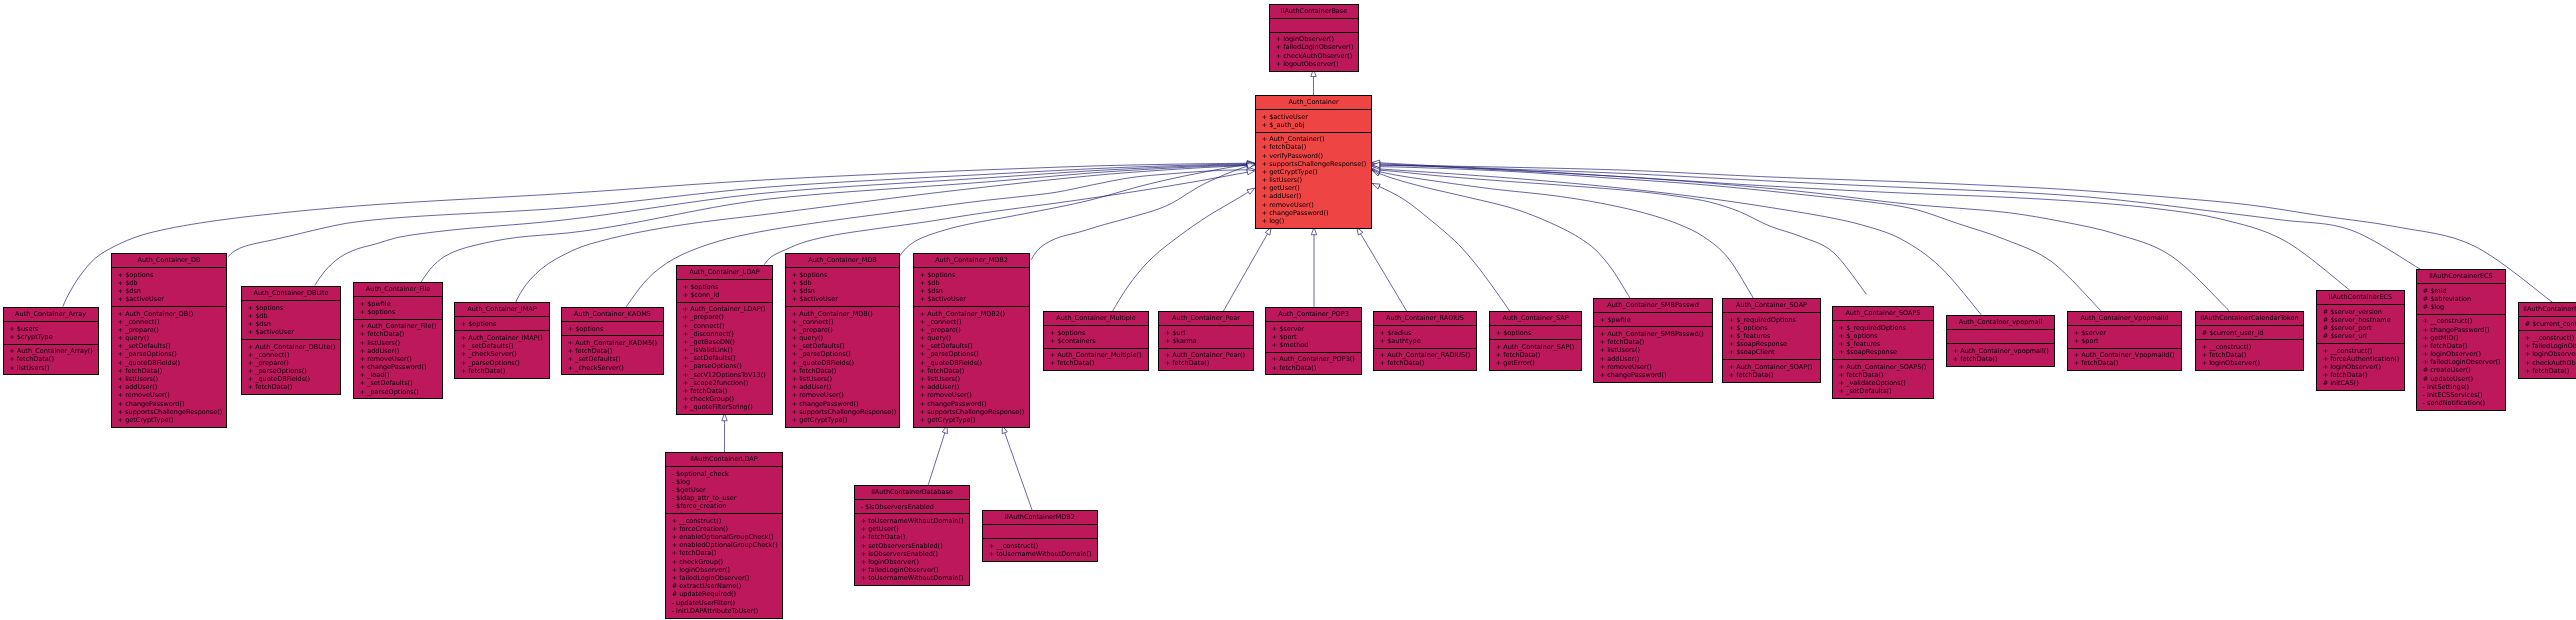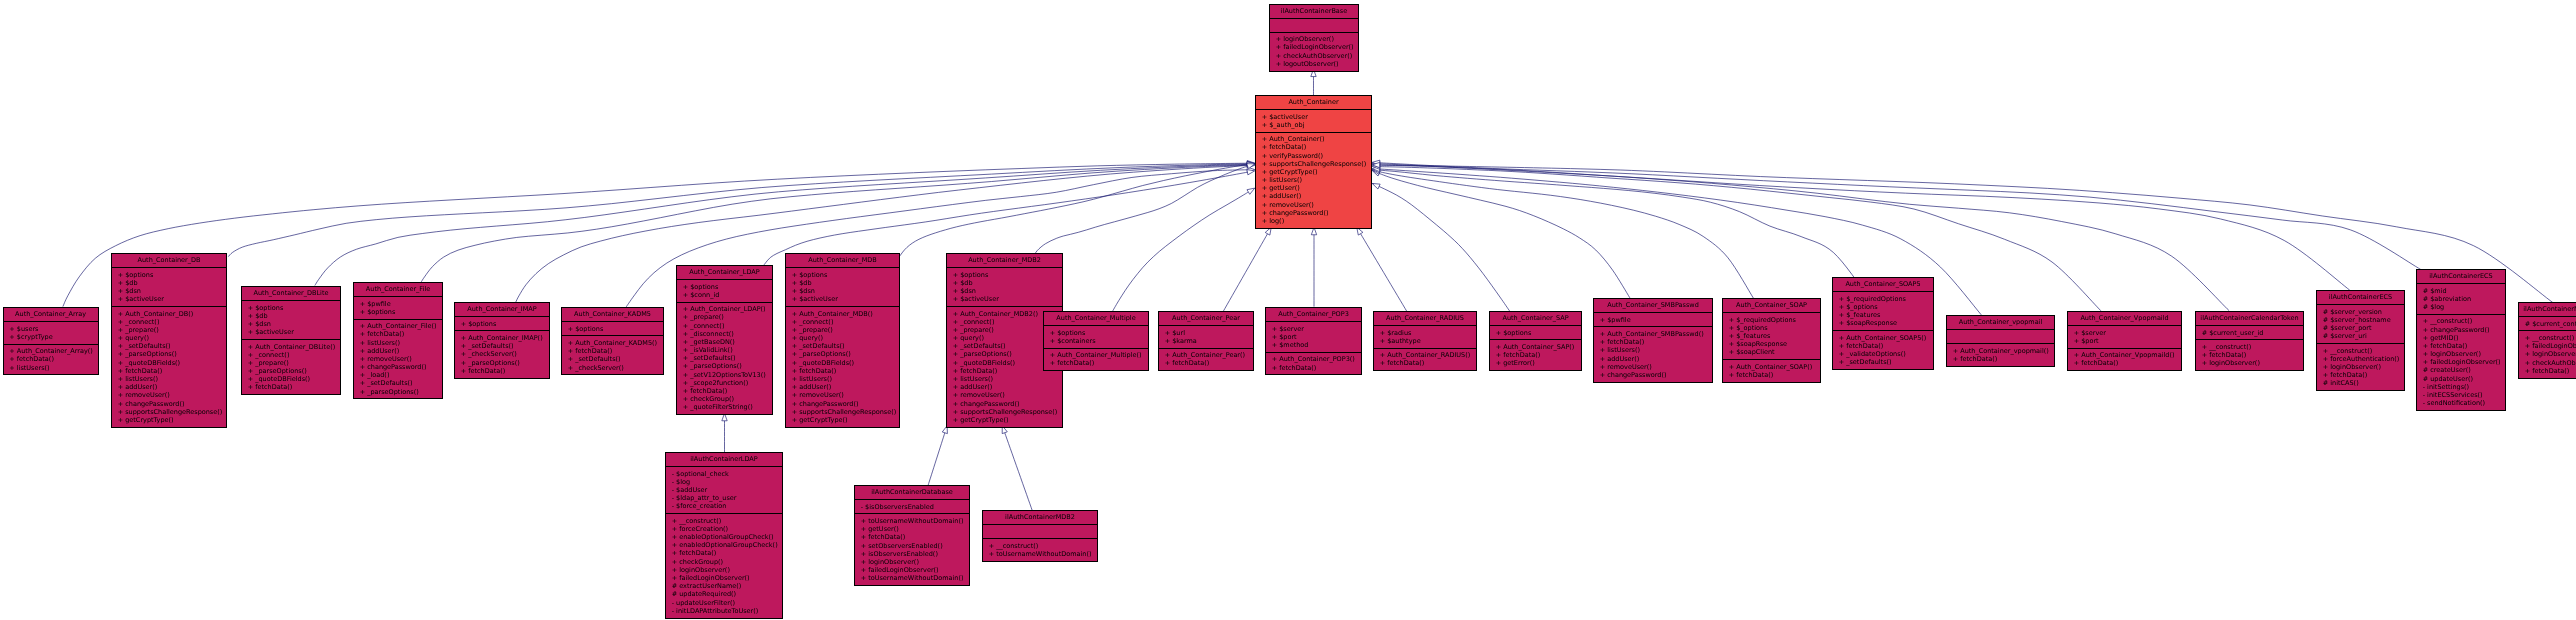--- a/index.html
+++ b/index.html
@@ -298,21 +298,21 @@
           <div class="row">+ _quoteDBFields()</div>
           <div class="row">+ fetchData()</div>
           <div class="row">+ listUsers()</div>
           <div class="row">+ addUser()</div>
           <div class="row">+ removeUser()</div>
           <div class="row">+ changePassword()</div>
           <div class="row">+ supportsChallengeResponse()</div>
           <div class="row">+ getCryptType()</div>
         </div>
       </div>
-      <div class="node" style="left: 913px; top: 253px; width: 117px; margin-left: 33px;">
+      <div class="node" style="left: 913px; top: 253px; width: 117px;">
         <div class="title">Auth_Container_MDB2</div>
         <div class="sec">
           <div class="row">+ $options</div>
           <div class="row">+ $db</div>
           <div class="row">+ $dsn</div>
           <div class="row">+ $activeUser</div>
         </div>
         <div class="sec last">
           <div class="row">+ Auth_Container_MDB2()</div>
           <div class="row">+ _connect()</div>
@@ -407,21 +407,21 @@
           <div class="row">+ $_options</div>
           <div class="row">+ $_features</div>
           <div class="row">+ $soapResponse</div>
           <div class="row">+ $soapClient</div>
         </div>
         <div class="sec last">
           <div class="row">+ Auth_Container_SOAP()</div>
           <div class="row">+ fetchData()</div>
         </div>
       </div>
-      <div class="node" style="left: 1832px; top: 277px; width: 102px;">
+      <div class="node" style="left: 1832px; top: 306px; width: 102px;">
         <div class="title">Auth_Container_SOAP5</div>
         <div class="sec">
           <div class="row">+ $_requiredOptions</div>
           <div class="row">+ $_options</div>
           <div class="row">+ $_features</div>
           <div class="row">+ $soapResponse</div>
         </div>
         <div class="sec last">
           <div class="row">+ Auth_Container_SOAP5()</div>
           <div class="row">+ fetchData()</div>
@@ -507,21 +507,21 @@
           <div class="row">+ loginObserver()</div>
           <div class="row">+ checkAuthObserver()</div>
           <div class="row">+ fetchData()</div>
         </div>
       </div>
       <div class="node" style="left: 665px; top: 452px; width: 118px;">
         <div class="title">ilAuthContainerLDAP</div>
         <div class="sec">
           <div class="row">- $optional_check</div>
           <div class="row">- $log</div>
-          <div class="row">- $addUser</div>
+          <div class="row">- $getUser</div>
           <div class="row">- $ldap_attr_to_user</div>
           <div class="row">- $force_creation</div>
         </div>
         <div class="sec last">
           <div class="row">+ __construct()</div>
           <div class="row">+ forceCreation()</div>
           <div class="row">+ enableOptionalGroupCheck()</div>
           <div class="row">+ enabledOptionalGroupCheck()</div>
           <div class="row">+ fetchData()</div>
           <div class="row">+ checkGroup()</div>

